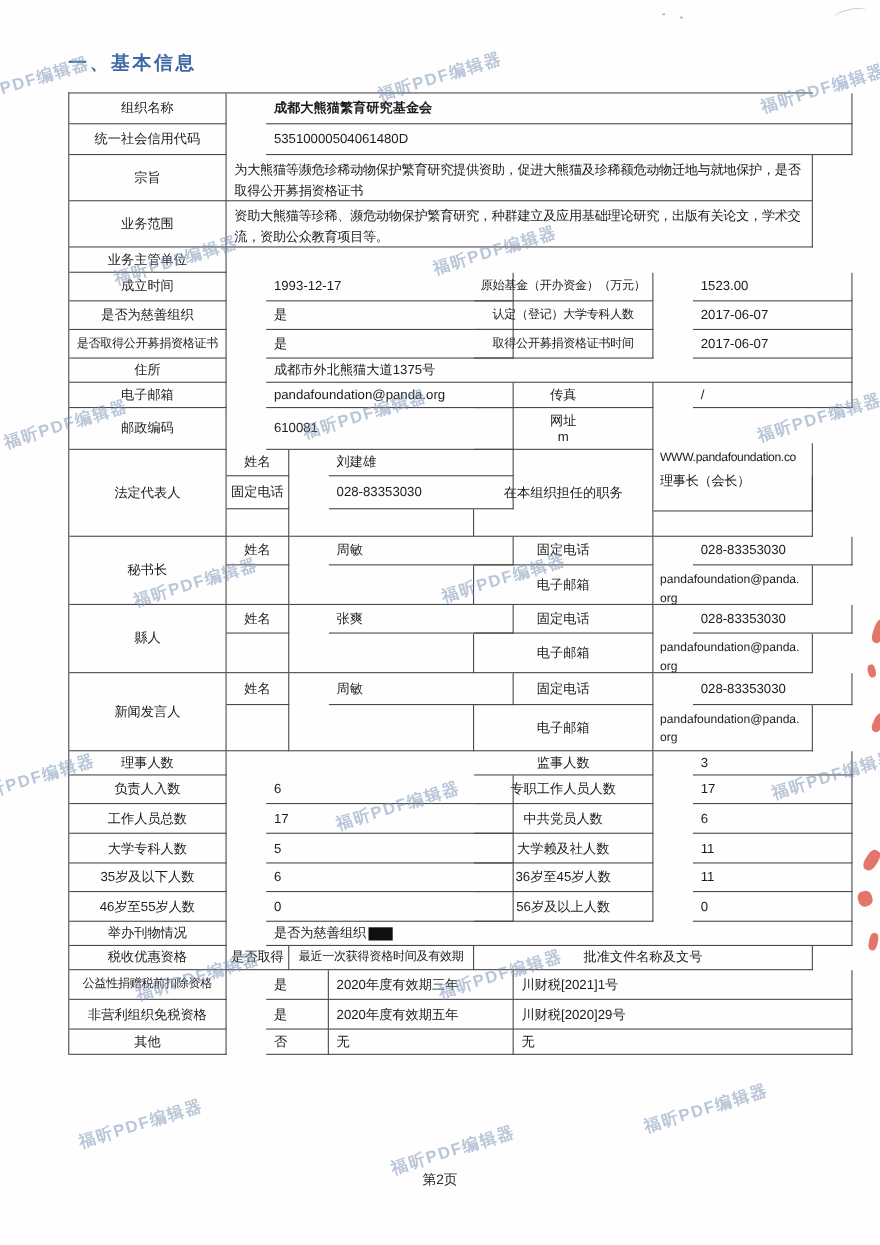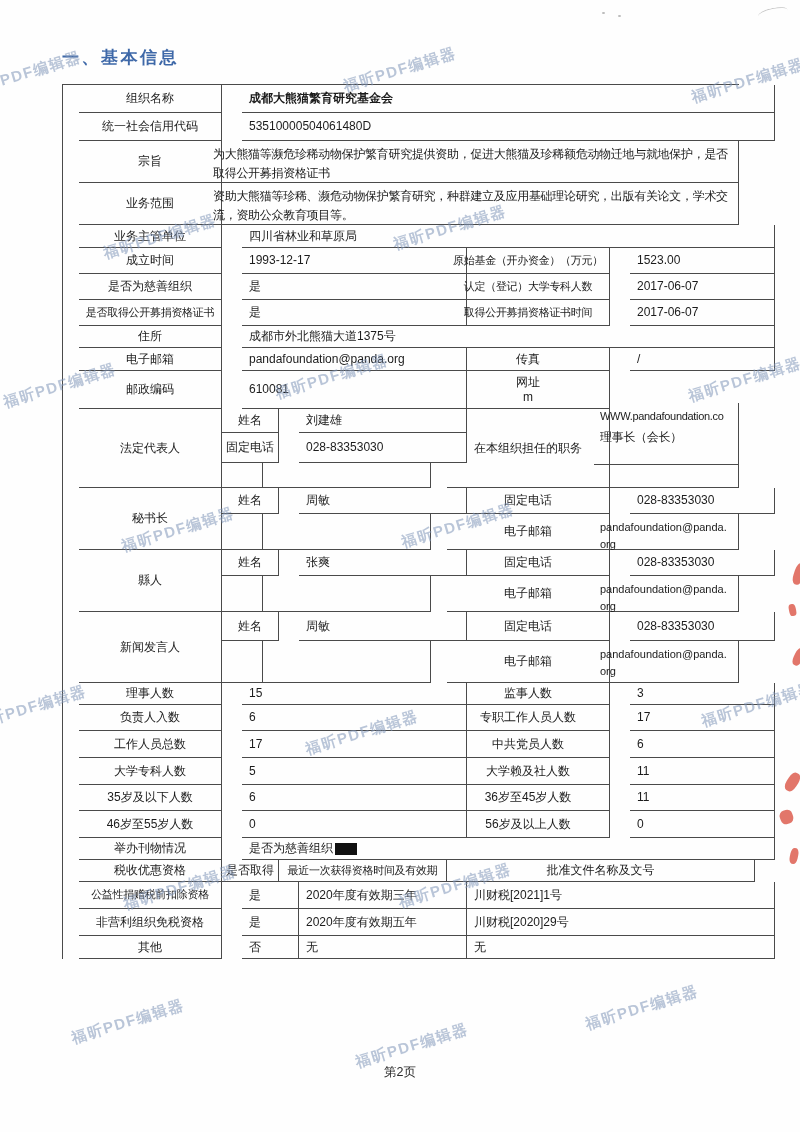--- a/index.html
+++ b/index.html
@@ -13,21 +13,21 @@
   }
   .grid{
     position:absolute;left:62px;top:84px;width:676px;height:874px;
     border-top:1px solid #4a4a4a;border-left:1px solid #4a4a4a;box-sizing:content-box;
   }
   .cell{
     position:absolute;box-sizing:border-box;
     border-right:1px solid #4a4a4a;border-bottom:1px solid #4a4a4a;
     display:flex;align-items:center;font-size:12px;color:#1b1b1b;line-height:1.25;
   }
-  .c{justify-content:center;text-align:left;margin-left:16px;}
+  .c{justify-content:center;text-align:left;}
   .l{padding:0 7px;justify-content:flex-start;margin-left:36px;}
   .b{font-weight:bold;}
   .sm{font-size:11px;letter-spacing:-0.3px;}
   .para{display:block;padding:4px 7px 0 7px;line-height:1.62;letter-spacing:-0.3px;}
   .col{flex-direction:column;justify-content:center;}
   .coltop{flex-direction:column;justify-content:flex-start;align-items:flex-start;padding:4px 6px;}
   .wrapmail{display:block;padding:5px 6px;font-size:11px;word-break:break-all;line-height:1.5;}
   .redact{display:inline-block;width:22px;height:12px;background:#101010;margin-left:2px;vertical-align:-2px;}
   .wm{
     position:absolute;white-space:nowrap;font-size:15px;font-weight:600;letter-spacing:1.5px;
@@ -57,21 +57,20 @@
     <div class="cell c" style="left:0;top:28px;width:143px;height:28px">统一社会信用代码</div>
     <div class="cell l" style="left:143px;top:28px;width:533px;height:28px">53510000504061480D</div>
 
     <div class="cell c" style="left:0;top:56px;width:143px;height:42px">宗旨</div>
     <div class="cell para" style="left:143px;top:56px;width:533px;height:42px">为大熊猫等濒危珍稀动物保护繁育研究提供资助，促进大熊猫及珍稀额危动物迁地与就地保护，是否取得公开募捐资格证书</div>
 
     <div class="cell c" style="left:0;top:98px;width:143px;height:42px">业务范围</div>
     <div class="cell para" style="left:143px;top:98px;width:533px;height:42px">资助大熊猫等珍稀、濒危动物保护繁育研究，种群建立及应用基础理论研究，出版有关论文，学术交流，资助公众教育项目等。</div>
 
     <div class="cell c" style="left:0;top:140px;width:143px;height:23px">业务主管单位</div>
-    <div class="cell l" style="left:143px;top:140px;width:533px;height:23px">四川省林业和草原局</div>
 
     <div class="cell c" style="left:0;top:163px;width:143px;height:26px">成立时间</div>
     <div class="cell l" style="left:143px;top:163px;width:225px;height:26px">1993-12-17</div>
     <div class="cell c sm" style="left:368px;top:163px;width:163px;height:26px">原始基金（开办资金）（万元）</div>
     <div class="cell l" style="left:531px;top:163px;width:145px;height:26px">1523.00</div>
 
     <div class="cell c" style="left:0;top:189px;width:143px;height:26px">是否为慈善组织</div>
     <div class="cell l" style="left:143px;top:189px;width:225px;height:26px">是</div>
     <div class="cell c sm" style="left:368px;top:189px;width:163px;height:26px">认定（登记）大学专科人数</div>
     <div class="cell l" style="left:531px;top:189px;width:145px;height:26px">2017-06-07</div>
@@ -134,21 +133,20 @@
     <div class="cell c" style="left:143px;top:527px;width:57px;height:29px">姓名</div>
     <div class="cell l" style="left:200px;top:527px;width:168px;height:29px">周敏</div>
     <div class="cell" style="left:143px;top:556px;width:57px;height:42px"></div>
     <div class="cell" style="left:200px;top:556px;width:168px;height:42px"></div>
     <div class="cell c" style="left:368px;top:527px;width:163px;height:29px">固定电话</div>
     <div class="cell l" style="left:531px;top:527px;width:145px;height:29px">028-83353030</div>
     <div class="cell c" style="left:368px;top:556px;width:163px;height:42px">电子邮箱</div>
     <div class="cell wrapmail" style="left:531px;top:556px;width:145px;height:42px">pandafoundation@panda.org</div>
 
     <div class="cell c" style="left:0;top:598px;width:143px;height:22px">理事人数</div>
-    <div class="cell l" style="left:143px;top:598px;width:225px;height:22px">15</div>
     <div class="cell c" style="left:368px;top:598px;width:163px;height:22px">监事人数</div>
     <div class="cell l" style="left:531px;top:598px;width:145px;height:22px">3</div>
 
     <div class="cell c" style="left:0;top:620px;width:143px;height:26px">负责人入数</div>
     <div class="cell l" style="left:143px;top:620px;width:225px;height:26px">6</div>
     <div class="cell c" style="left:368px;top:620px;width:163px;height:26px">专职工作人员人数</div>
     <div class="cell l" style="left:531px;top:620px;width:145px;height:26px">17</div>
 
     <div class="cell c" style="left:0;top:646px;width:143px;height:27px">工作人员总数</div>
     <div class="cell l" style="left:143px;top:646px;width:225px;height:27px">17</div>

